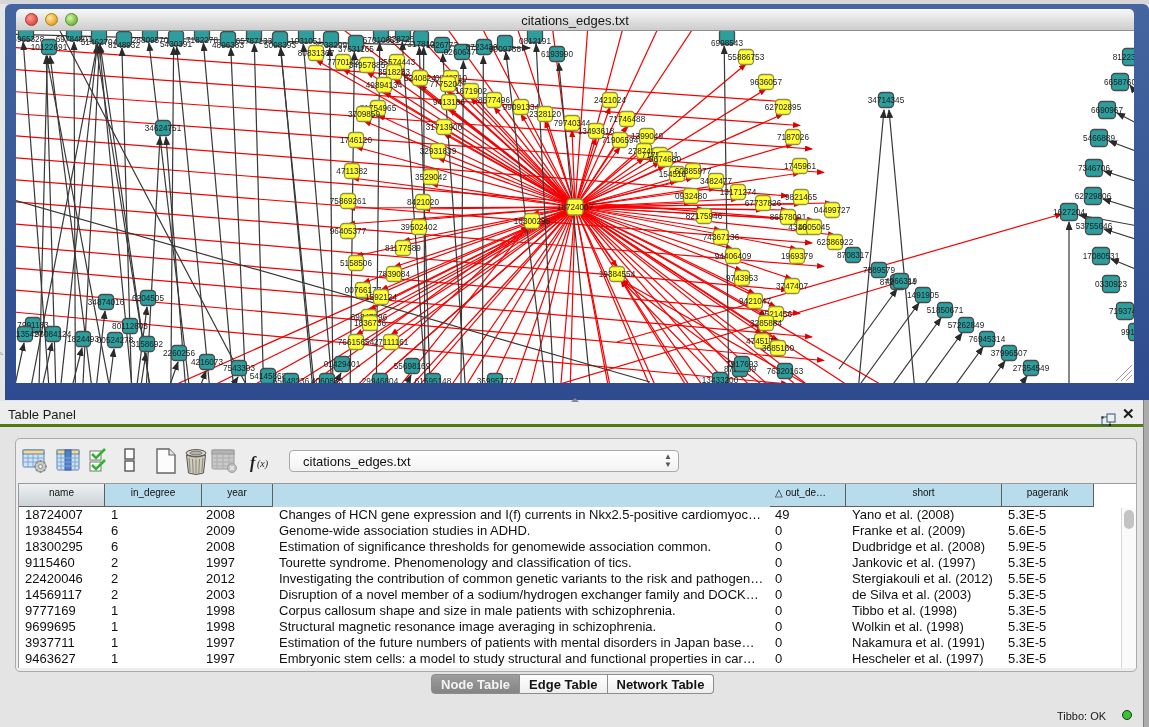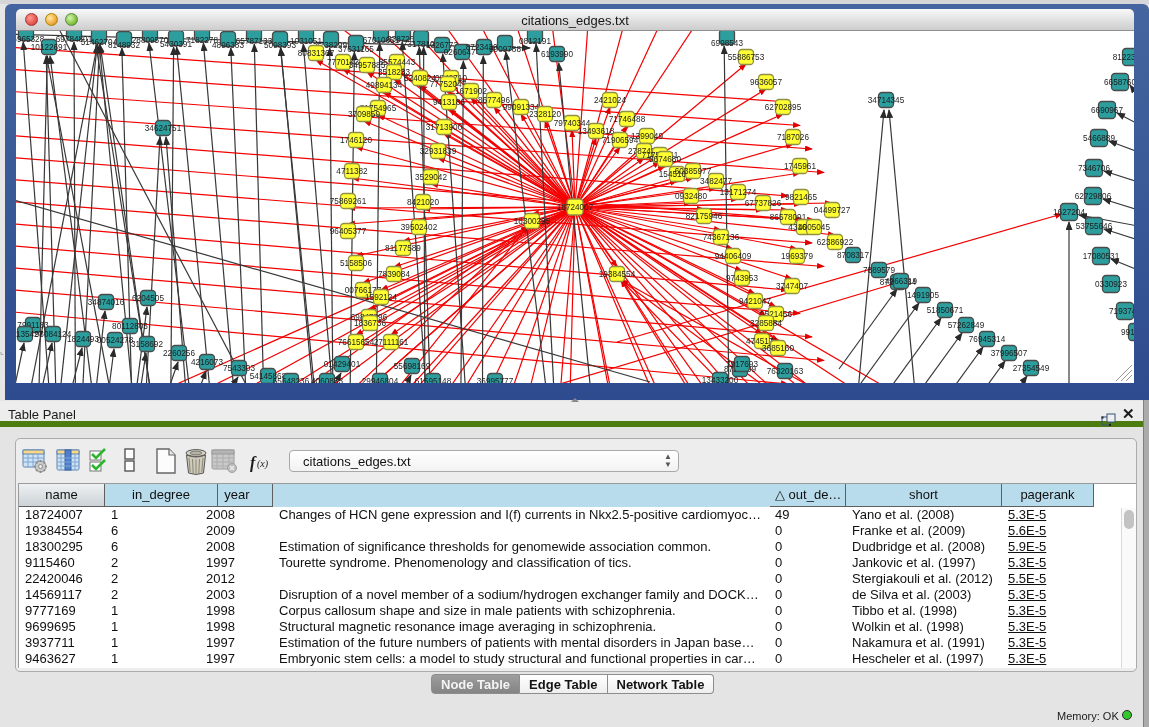--- a/index.html
+++ b/index.html
@@ -14,55 +14,55 @@
   font-size:13px; color:#161616; }
 .tl { position:absolute; top:4px; width:13px; height:13px; border-radius:50%; }
 #tl1 { left:9px; background:radial-gradient(circle at 4px 4px, #ff9a94, #e4584e 60%, #b13a32); border:0.5px solid #a33; }
 #tl2 { left:29px; background:radial-gradient(circle at 4px 4px, #ffe9a8, #f0aa3a 60%, #c07d20); border:0.5px solid #a80; }
 #tl3 { left:49px; background:radial-gradient(circle at 4px 4px, #d2f5b0, #85c440 60%, #5a9427); border:0.5px solid #584; }
 #canvas { position:absolute; left:11px; top:27px; width:1118px; height:352px;
   background:#fff; overflow:hidden; }
 #tablepanel { position:absolute; left:0; top:400px; width:1149px; height:327px;
   background:#e4e4e4; }
 #tpbar { position:absolute; left:0; top:1px; width:1144px; height:26px;
-  background:#ededed; border-bottom:6px solid #4d7c0f; }
+  background:#ededed; border-bottom:3px solid #4d7c0f; }
 #tpbar span { position:absolute; left:8px; top:6px; font-size:13px; color:#1c1c1c; }
 #floaticon { position:absolute; left:1101px; top:12px; }
 #closeicon { position:absolute; left:1122px; top:4px; font-size:15px; font-weight:bold; color:#1a1a1a; }
 #innerpanel { position:absolute; left:15px; top:38px; width:1122px; height:234px;
   background:#ededed; border:1px solid #ababab; border-radius:5px; }
 .ticon { position:absolute; top:9px; }
 #combo { position:absolute; left:273px; top:11px; width:390px; height:22px;
   background:linear-gradient(#ffffff,#f2f2f2); border:1px solid #a9a9a9; border-radius:4px; }
 #combo span { position:absolute; left:13px; top:3px; font-size:13px; color:#111; }
 #stepper { position:absolute; right:6px; top:2px; font-size:8px; color:#555; line-height:8px; text-align:center; }
 #tbl { position:absolute; left:2px; top:44px; width:1118px; height:185px; background:#fff;
   border-top:1px solid #9a9a9a; border-left:1px solid #9a9a9a; }
 #thead { position:absolute; left:0; top:0; height:23px; width:1075px; background:#b9dcec; }
 .th { position:absolute; top:0; height:23px; border-right:1px solid #5f5f5f;
-  border-bottom:1px solid #5f5f5f; font-size:13px; color:#101010; text-align:center;
+  border-bottom:1px solid #5f5f5f; font-size:10px; color:#101010; text-align:center;
   padding-top:3px; }
 #th1 { left:0; width:86px; background:linear-gradient(#eef1f3,#ccd2d6); }
-#th2 { left:86px; width:113px; }
+#th2 { left:86px; width:97px; }
 #th3 { left:183px; width:71px; }
 #th4 { left:254px; width:497px; }
 #th5 { left:751px; width:76px; text-align:left; padding-left:5px;}
 #th6 { left:827px; width:156px; }
 #th7 { left:983px; width:92px; }
 #tbody { position:absolute; left:0; top:23px; width:1118px; }
 .tr { position:relative; height:16px; width:1118px; }
 .c { position:absolute; top:0; height:16px; font-size:13px; color:#101010;
   white-space:nowrap; overflow:hidden; }
 .c1 { left:6px;   width:80px; }
 .c2 { left:92px;  width:90px; }
 .c3 { left:187px; width:66px; }
 .c4 { left:260px; width:490px; }
 .c5 { left:756px; width:70px; }
 .c6 { left:833px; width:150px; }
-.c7 { left:989px; width:86px;text-decoration:underline; }
+.c7 { left:989px; width:86px; }
 #sbtrack { position:absolute; left:1102px; top:24px; width:15px; height:160px; background:#fafafa; border-left:1px solid #d8d8d8; }
 #sbthumb { position:absolute; left:2px; top:2px; width:10px; height:19px; background:#c3c3c3; border-radius:5px; }
 #tabs { position:absolute; left:431px; top:274px; height:20px; display:flex;
   font-size:13px; font-weight:bold; }
 .tab { height:20px; padding:2px 9px 16px 9px; border:1px solid #8d8d8d; border-left:none;
   background:linear-gradient(#ffffff,#eeeeee); color:#141414; }
 #tab1 { border-left:1px solid #8d8d8d; border-radius:4px 0 0 4px;
   background:linear-gradient(#9e9e9e,#848484); color:#f4f4f4; }
 #tab3 { border-radius:0 4px 4px 0; }
 #memory { position:absolute; left:1057px; top:310px; font-size:11px; color:#1a1a1a; }
@@ -691,20 +691,21 @@
             <div class="c c3">2008</div>
             <div class="c c4">Changes of HCN gene expression and I(f) currents in Nkx2.5‑positive cardiomyoc…</div>
             <div class="c c5">49</div>
             <div class="c c6">Yano et al. (2008)</div>
             <div class="c c7">5.3E-5</div>
           </div>
 <div class="tr">
             <div class="c c1">19384554</div>
             <div class="c c2">6</div>
             <div class="c c3">2009</div>
+            <div class="c c4">Genome‑wide association studies in ADHD.</div>
             <div class="c c5">0</div>
             <div class="c c6">Franke et al. (2009)</div>
             <div class="c c7">5.6E-5</div>
           </div>
 <div class="tr">
             <div class="c c1">18300295</div>
             <div class="c c2">6</div>
             <div class="c c3">2008</div>
             <div class="c c4">Estimation of significance thresholds for genomewide association common.</div>
             <div class="c c5">0</div>
@@ -717,20 +718,21 @@
             <div class="c c3">1997</div>
             <div class="c c4">Tourette syndrome. Phenomenology and classification of tics.</div>
             <div class="c c5">0</div>
             <div class="c c6">Jankovic et al. (1997)</div>
             <div class="c c7">5.3E-5</div>
           </div>
 <div class="tr">
             <div class="c c1">22420046</div>
             <div class="c c2">2</div>
             <div class="c c3">2012</div>
+            <div class="c c4">Investigating the contribution of common genetic variants to the risk and pathogen…</div>
             <div class="c c5">0</div>
             <div class="c c6">Stergiakouli et al. (2012)</div>
             <div class="c c7">5.5E-5</div>
           </div>
 <div class="tr">
             <div class="c c1">14569117</div>
             <div class="c c2">2</div>
             <div class="c c3">2003</div>
             <div class="c c4">Disruption of a novel member of a sodium/hydrogen exchanger family and DOCK…</div>
             <div class="c c5">0</div>
@@ -777,16 +779,16 @@
       <div id="sbtrack">
           <div id="sbthumb"></div>
         </div>
     </div>
   </div>
   <div id="tabs">
     <div class="tab" id="tab1">Node Table</div>
     <div class="tab" id="tab2">Edge Table</div>
     <div class="tab" id="tab3">Network Table</div>
   </div>
-  <div id="memory">Memory: OK</div>
+  <div id="memory">Tibbo: OK</div>
   <div id="memdot"></div>
 </div>
 <div style="position:absolute;left:571px;top:398px;width:0;height:0;border-left:4px solid transparent;border-right:4px solid transparent;border-bottom:4px solid #8a8a8a"></div>
 <div id="rightstrip"></div>
 </body></html>

